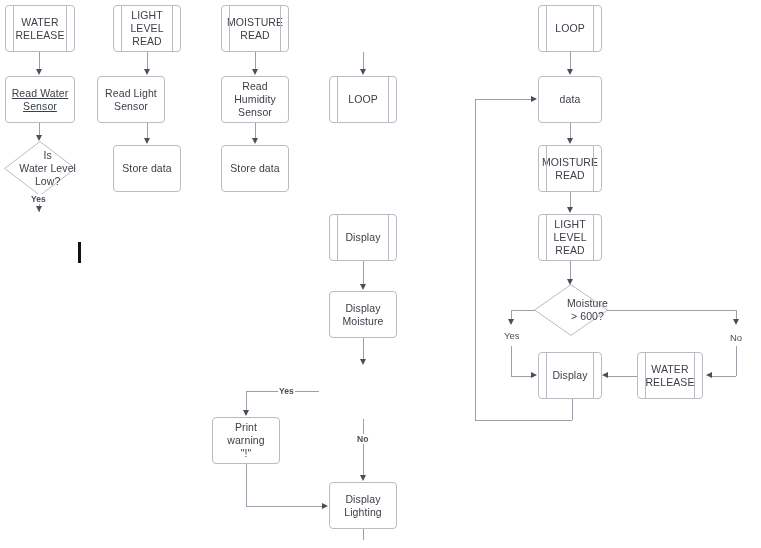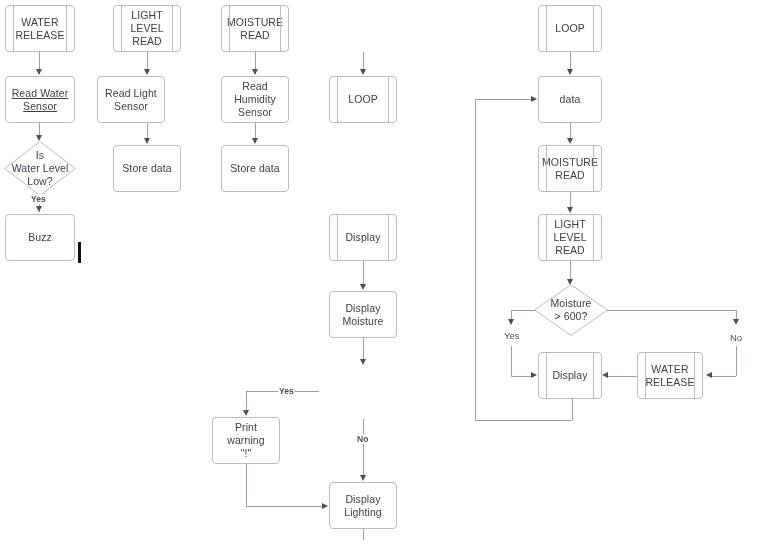--- a/index.html
+++ b/index.html
@@ -43,21 +43,21 @@
     border-left:1px solid #b9bcc2;
   }
   .node.sub::before{left:7px;}
   .node.sub::after{right:7px;}
 
   
   .diamond{
     position:absolute;
     display:flex;
     align-items:center;
-    justify-content:center;
+    justify-content:flex-end;
   }
   .diamond .dshape{
     position:absolute;
     inset:0;
   }
   .diamond .dlabel{
     position:relative;
     z-index:2;
     text-align:center;
     font-size:10.5px;
@@ -141,21 +141,20 @@
     </svg>
     <div class="dlabel">Is
 Water Level
 Low?</div>
   </div>
 
   <div class="conn v" style="left:39px;top:196px;height:16px;"></div>
   <div class="edge-label" style="left:30px;top:194px;">Yes</div>
   <div class="arrow down" style="left:36px;top:206px;"></div>
 
-  <div class="node" style="left:5px;top:214px;width:70px;height:47px;">Buzz</div>
 
   <div class="caret" style="left:78px;top:242px;height:21px;"></div>
 
   <div class="node sub" style="left:113px;top:5px;width:68px;height:47px;">LIGHT
 LEVEL
 READ</div>
 
   <div class="conn v" style="left:147px;top:52px;height:17px;"></div>
   <div class="arrow down" style="left:144px;top:69px;"></div>
 

